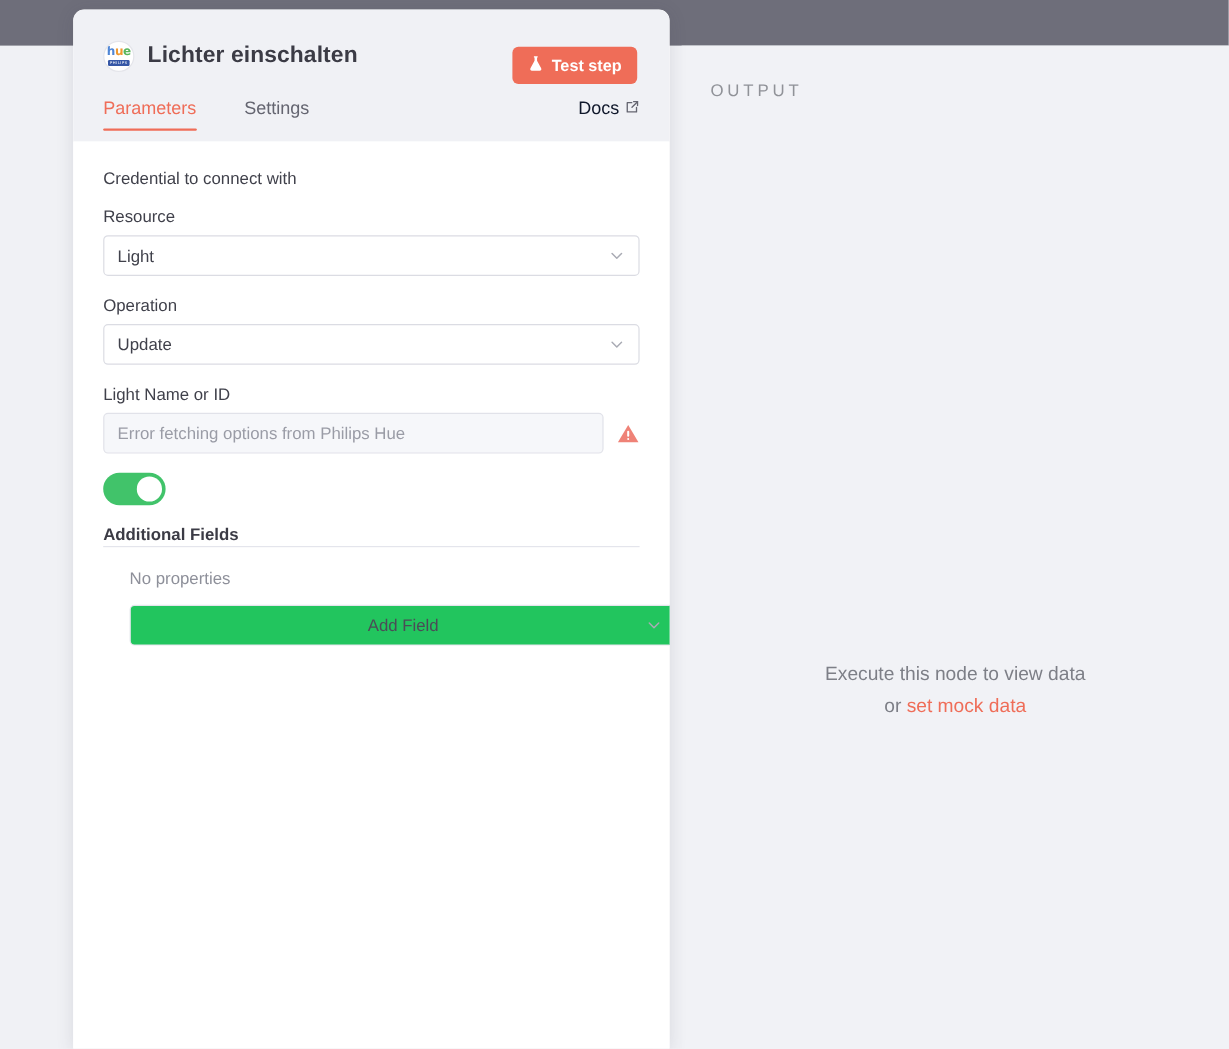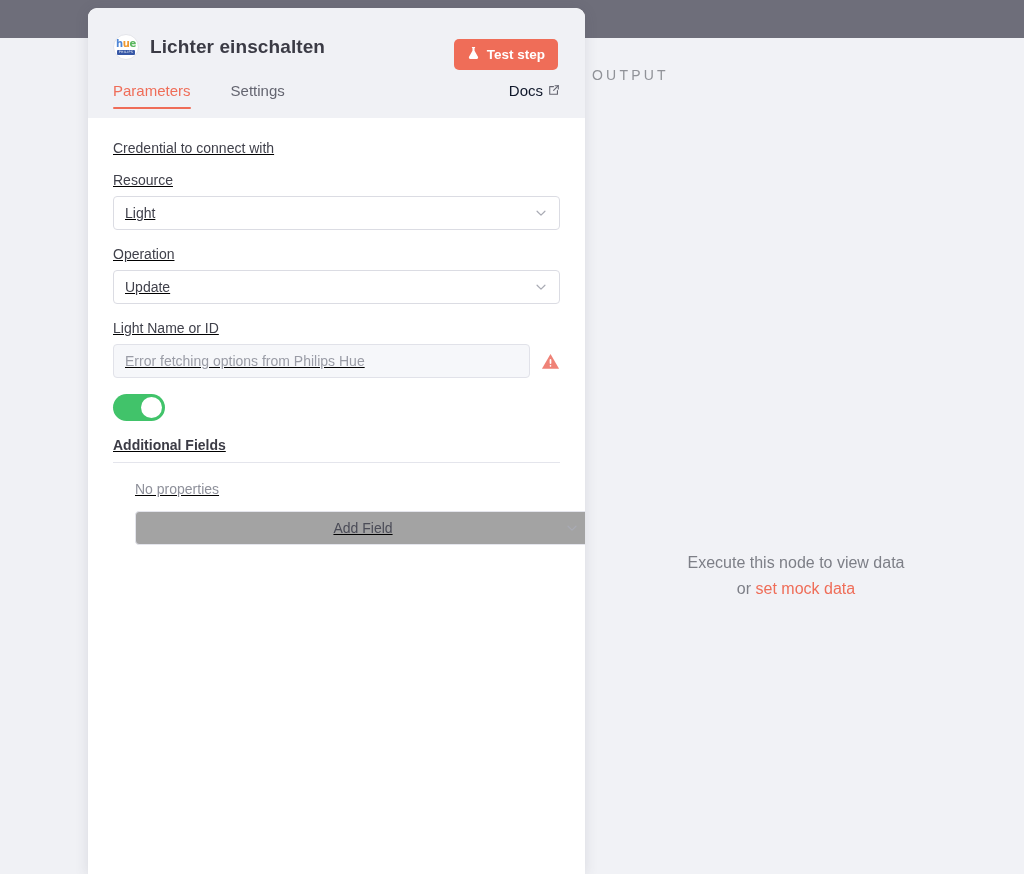--- a/index.html
+++ b/index.html
@@ -58,29 +58,28 @@
   }
   .mock-link {
     color: #ef6d58;
     cursor: pointer;
   }
 
   
   .panel {
     position: absolute;
     top: 8px;
-    left: 88px;
+    left: 61px;
     width: 497px;
     height: 866px;
     background: #ffffff;
     border-top-left-radius: 9px;
     border-top-right-radius: 9px;
     box-shadow: 0 2px 14px rgba(60,62,74,.13);
     overflow: hidden;
-    text-decoration: underline;
   }
 
   .panel-header {
     position: relative;
     height: 110px;
     background: #f0f1f5;
     border-top-left-radius: 9px;
     border-top-right-radius: 9px;
   }
 
@@ -271,34 +270,34 @@
     height: 21px;
     border-radius: 50%;
     background: #ffffff;
   }
 
   
   .section-header {
     font-size: 14px;
     font-weight: 700;
     color: #3b3b45;
-    padding-bottom: 9px;
+    padding-bottom: 2px;
     border-bottom: 1px solid #e4e5ec;
   }
   .no-properties {
     margin: 18px 0 0 22px;
     font-size: 14px;
     color: #8e909a;
   }
   .add-field-btn {
     position: relative;
     margin: 14px 0 0 22px;
     width: 456px;
     height: 34px;
-    background: #a3a3a3;
+    background: #22c55e;
     border: 1px solid #e4e5ec;
     border-radius: 4px;
     display: flex;
     align-items: center;
     justify-content: center;
     font-size: 14px;
     color: #4b4c57;
     cursor: pointer;
   }
 </style>

